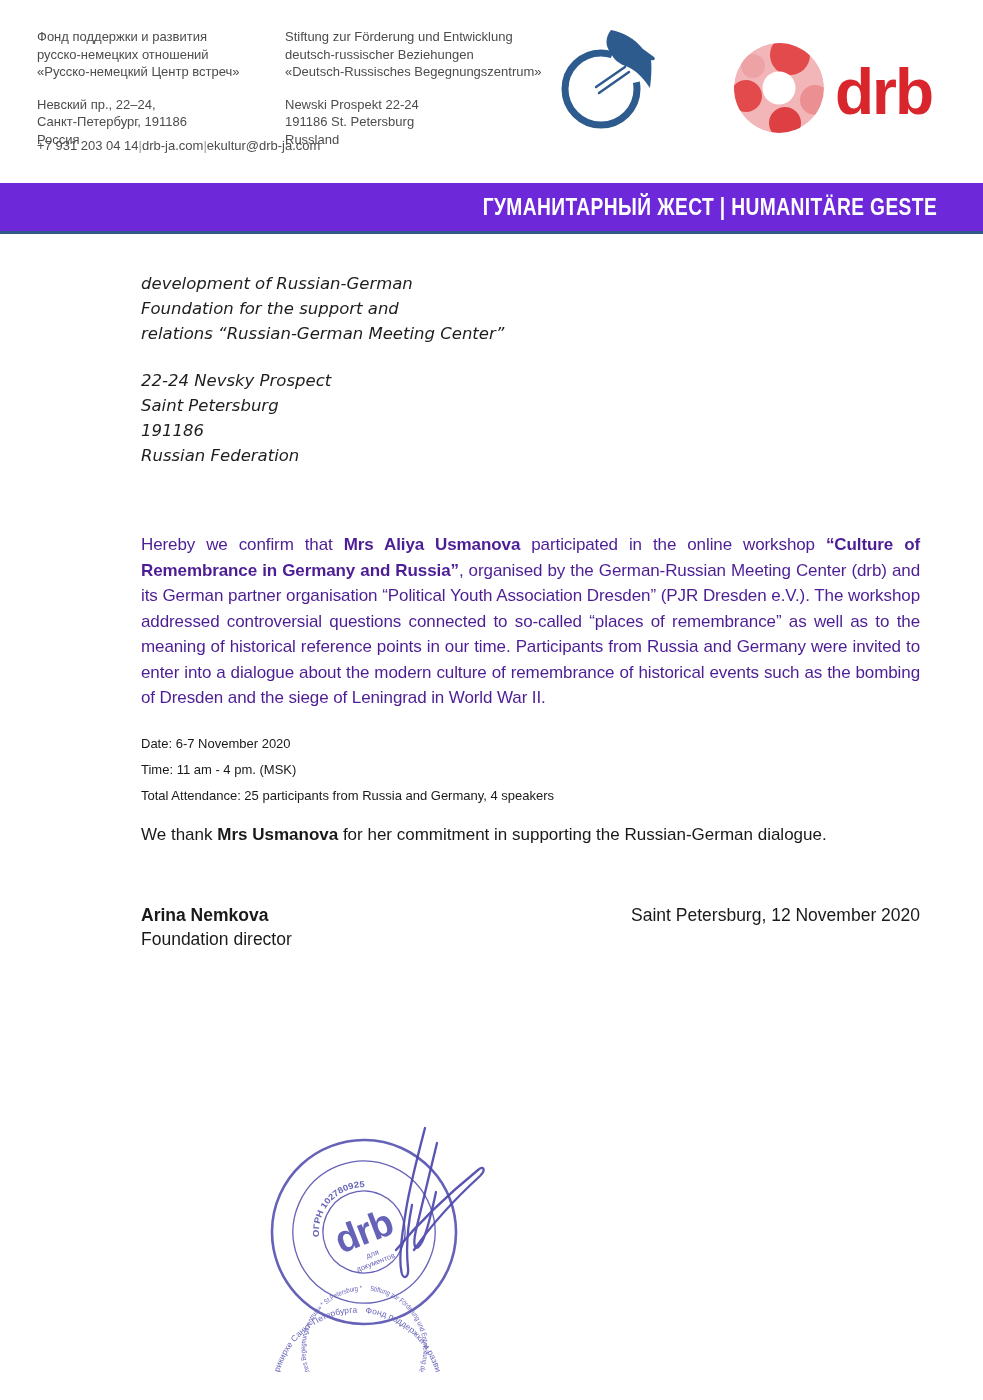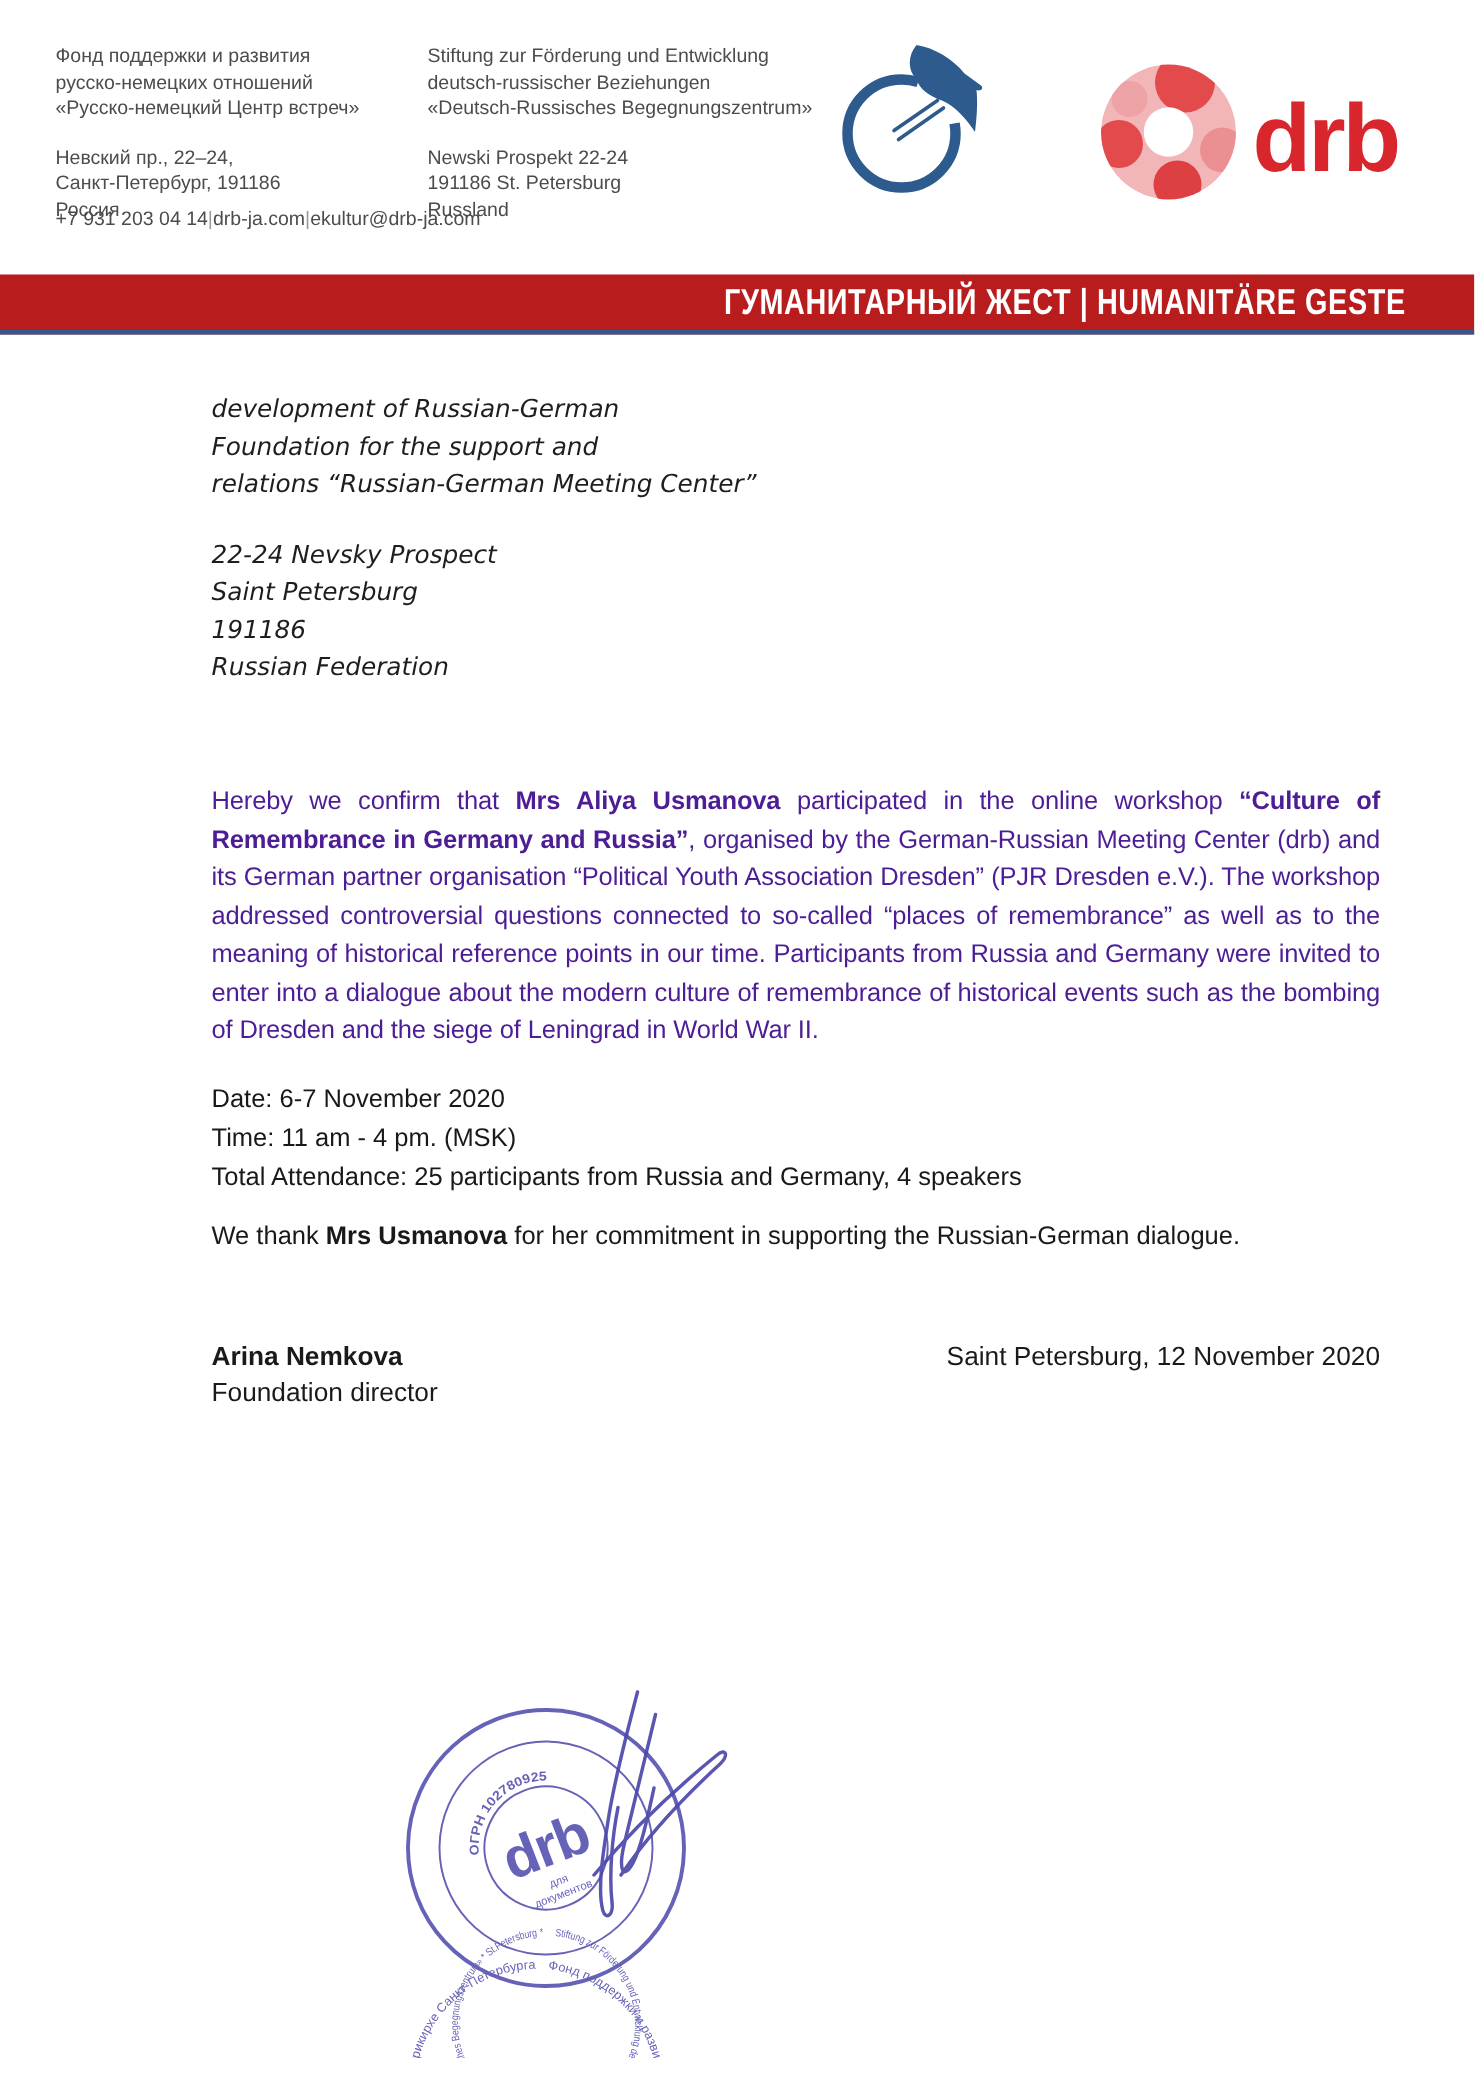--- a/index.html
+++ b/index.html
@@ -17,21 +17,21 @@
   .lh-addr { margin-top:15px; }
   .lh-contact {
     position:absolute; left:37px; top:138px;
     display:flex; font-size:13px; color:#4c4c4c; align-items:center;
   }
   .lh-sep { color:#9a9a9a; }
   .swallow-wrap { position:absolute; left:553px; top:24px; }
   .drb-wrap { position:absolute; left:731px; top:36px; }
   
   .banner {
-    height:40px; background:#b91c1c; border-bottom:3px solid #31598a;
+    height:51px; background:#6d28d9; border-bottom:3px solid #31598a;
     display:flex; align-items:center; justify-content:flex-end; padding-right:46px;
   }
   .banner-text {
     color:#ffffff; font-size:24px; font-weight:bold; white-space:nowrap;
     letter-spacing:0.5px; transform:scaleX(0.8); transform-origin:100% 50%;
   }
   
   .content { margin:0 63px 0 141px; }
   .sender {
     margin-top:37px; font-family:"DejaVu Sans", sans-serif; font-style:italic;
@@ -39,21 +39,21 @@
   }
   .sender .lh-addr { margin-top:22px; color:#1e1e1e; font-size:16.5px; line-height:25px; }
   .doc-title {
     margin-top:56px; text-align:center; font-family:"DejaVu Sans", sans-serif;
     font-size:24px; font-weight:normal; color:#141414;
   }
   .body-par {
     margin-top:64px; font-size:17px; line-height:25.5px;
     text-align:justify; letter-spacing:-0.1px; color:#4c1d95;
   }
-  .details { margin-top:20px; font-size:17px; line-height:26px; color:#191919; }
+  .details { margin-top:20px; font-size:13px; line-height:26px; color:#191919; }
   .thanks { margin-top:13px; font-size:17px; line-height:25.5px; text-align:justify; color:#191919; }
   .sig-row {
     margin-top:58px; display:flex; justify-content:space-between;
     align-items:center; font-size:17.5px;
   }
   .sig-name { font-weight:bold; }
   .sig-role { font-size:17.5px; line-height:27px; }
   
   .stamp-svg { position:absolute; left:246px; top:1110px; }
   b { font-weight:bold; }

